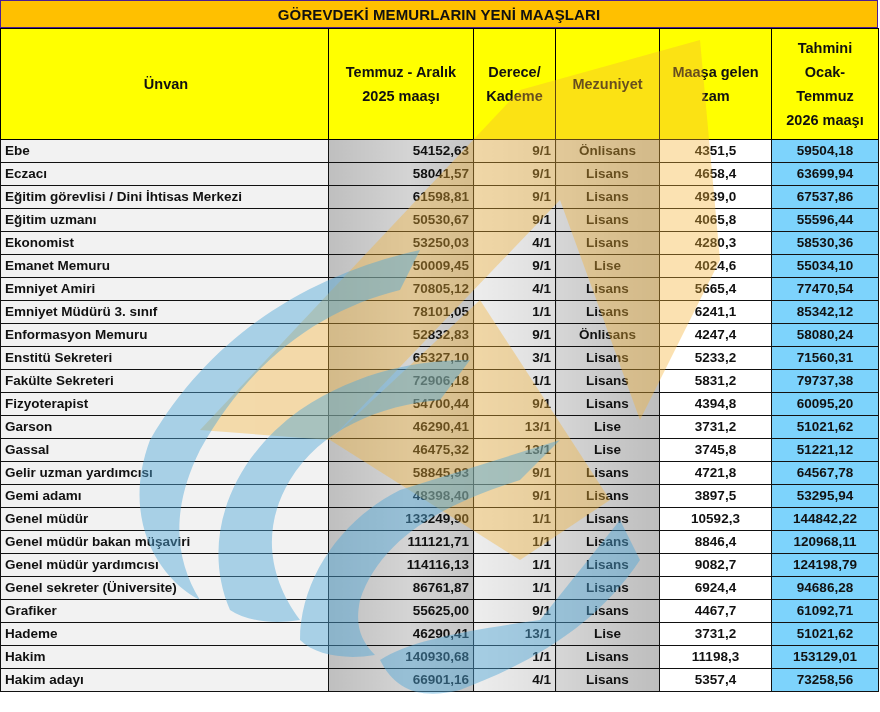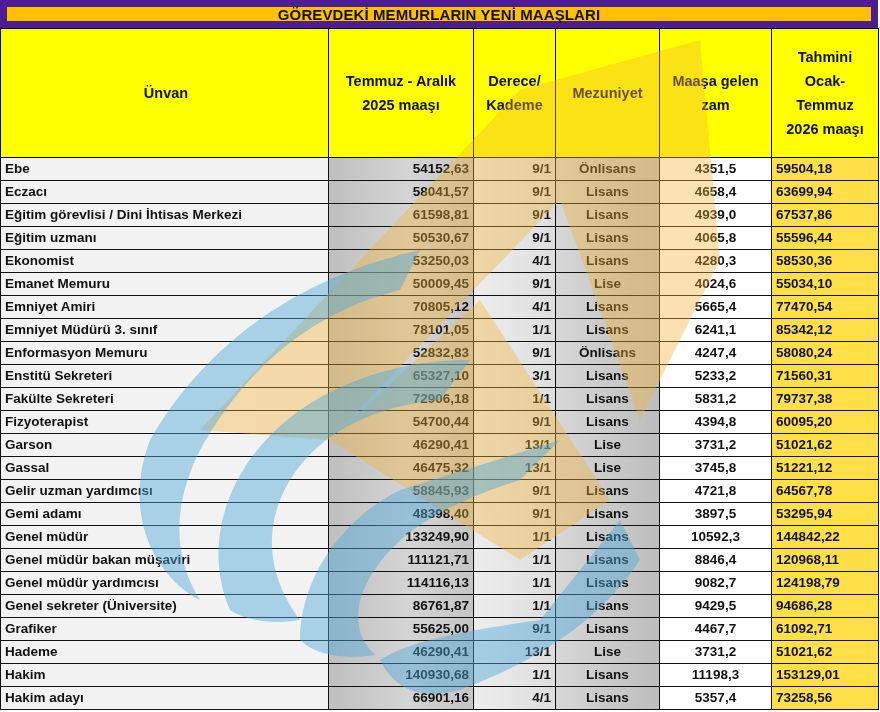--- a/index.html
+++ b/index.html
@@ -1,52 +1,52 @@
 <!DOCTYPE html>
 <html><head>
 <meta charset="utf-8">
 <style>
   html, body { margin:0; padding:0; background:#ffffff; }
   body { width:880px; height:712px; overflow:hidden; position:relative; font-family:"Liberation Sans", "DejaVu Sans", sans-serif; }
   .sheet { position:absolute; left:0; top:0; width:880px; height:712px; }
   .title-bar {
     position:absolute; left:0; top:0; width:878px; height:28px;
-    background:#FFC000; border:7px solid #4c1d95; box-sizing:border-box;
+    background:#FFC000; border:1px solid #4c1d95; box-sizing:border-box;
     display:flex; align-items:center; justify-content:center;
     font-weight:bold; font-size:15px; color:#111;
     letter-spacing:0.1px;
   }
   table.grid {
     position:absolute; left:0; top:28px;
     border-collapse:collapse; table-layout:fixed; width:878px;
   }
   table.grid col.c-unvan { width:328px; }
   table.grid col.c-maas { width:145px; }
   table.grid col.c-derece { width:82px; }
   table.grid col.c-mezun { width:104px; }
   table.grid col.c-zam { width:112px; }
   table.grid col.c-tahmini { width:107px; }
 
   table.grid th {
     background:#FFFF00; border:1.5px solid #000; height:110px;
     font-weight:bold; font-size:14.5px; color:#111; line-height:24px;
-    padding:9px 2px; text-align:center; vertical-align:middle;
+    padding:0 2px; text-align:center; vertical-align:middle;
   }
   table.grid th.h-unvan { text-align:center; padding-left:5px; }
   table.grid td {
     border:1px solid #111; height:22px; padding:0 4px;
     font-weight:bold; font-size:13.5px; color:#111; white-space:nowrap; overflow:hidden;
     line-height:22px;
   }
   td.unvan { text-align:left; padding-left:5px; background:#F2F2F2; }
   td.maas { text-align:right; padding-right:8px; background:linear-gradient(90deg,#BFBFBF 0%, #D4D4D4 55%, #C4C4C4 100%);margin-left:33px; }
   td.derece { text-align:right; background:linear-gradient(90deg,#EDEDED 0%, #DDDDDD 100%); }
   td.mezun { text-align:center; background:linear-gradient(90deg,#D6D6D6 0%, #BDBDBD 100%); }
   td.zam { text-align:center; background:#FFFFFF; }
-  td.tahmini { background:#fde047; color:#E0202A; }
+  td.tahmini { text-align:center; background:#7dd3fc; color:#E0202A; }
 
   
   .watermark { position:absolute; left:0; top:0; width:880px; height:712px; pointer-events:none; }
 </style>
 </head>
 <body>
 
 <div class="sheet">
   <div class="title-bar">GÖREVDEKİ MEMURLARIN YENİ MAAŞLARI</div>
 
@@ -234,21 +234,21 @@
           <td class="derece">1/1</td>
           <td class="mezun">Lisans</td>
           <td class="zam">9082,7</td>
           <td class="tahmini">124198,79</td>
         </tr>
         <tr>
           <td class="unvan">Genel sekreter (Üniversite)</td>
           <td class="maas">86761,87</td>
           <td class="derece">1/1</td>
           <td class="mezun">Lisans</td>
-          <td class="zam">9429,5</td>
+          <td class="zam">6924,4</td>
           <td class="tahmini">94686,28</td>
         </tr>
         <tr>
           <td class="unvan">Grafiker</td>
           <td class="maas">55625,00</td>
           <td class="derece">9/1</td>
           <td class="mezun">Lisans</td>
           <td class="zam">4467,7</td>
           <td class="tahmini">61092,71</td>
         </tr>

